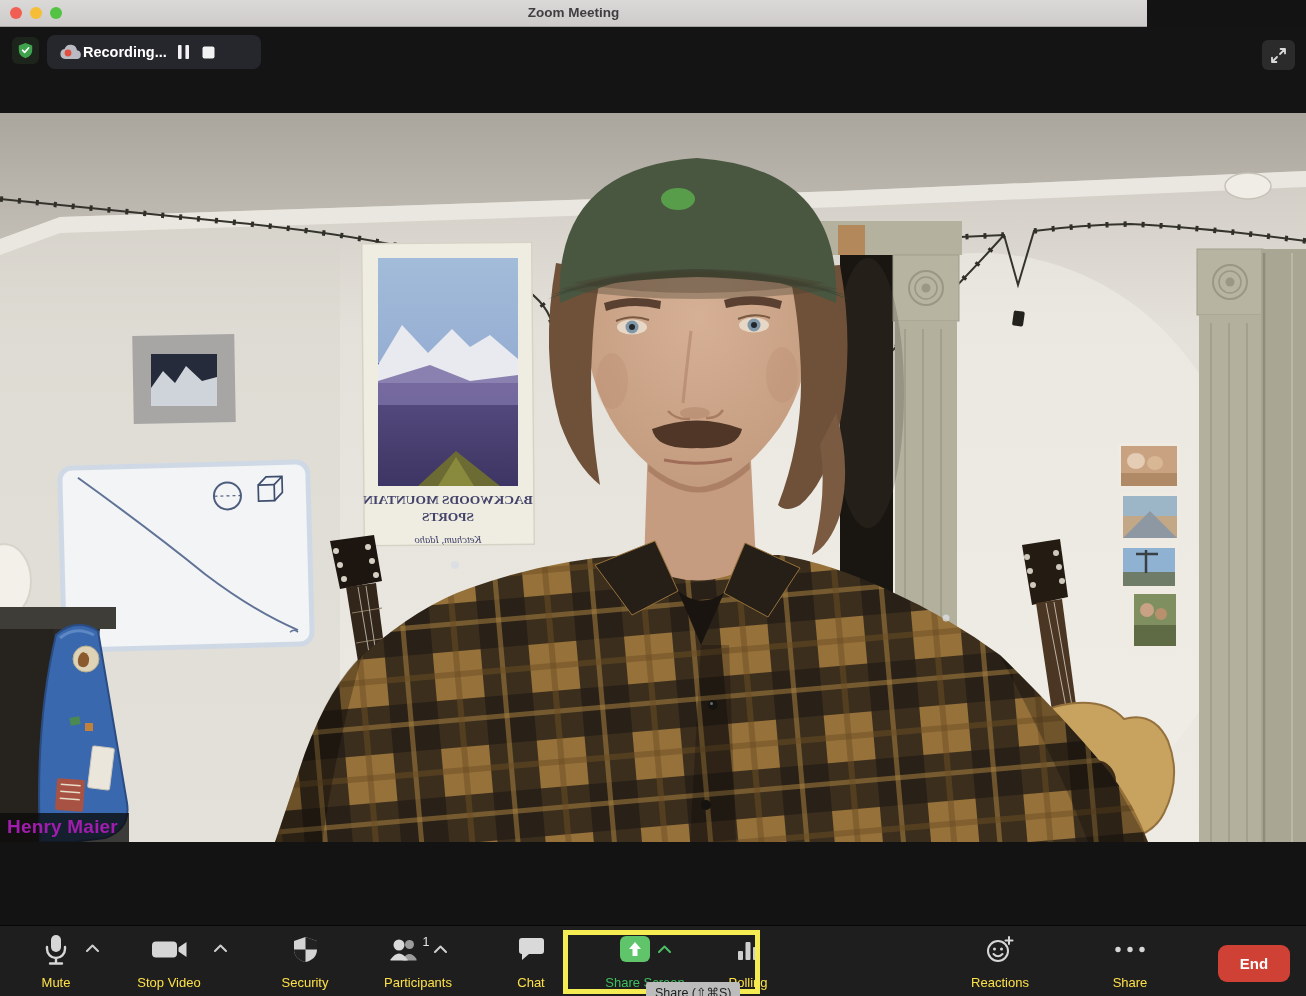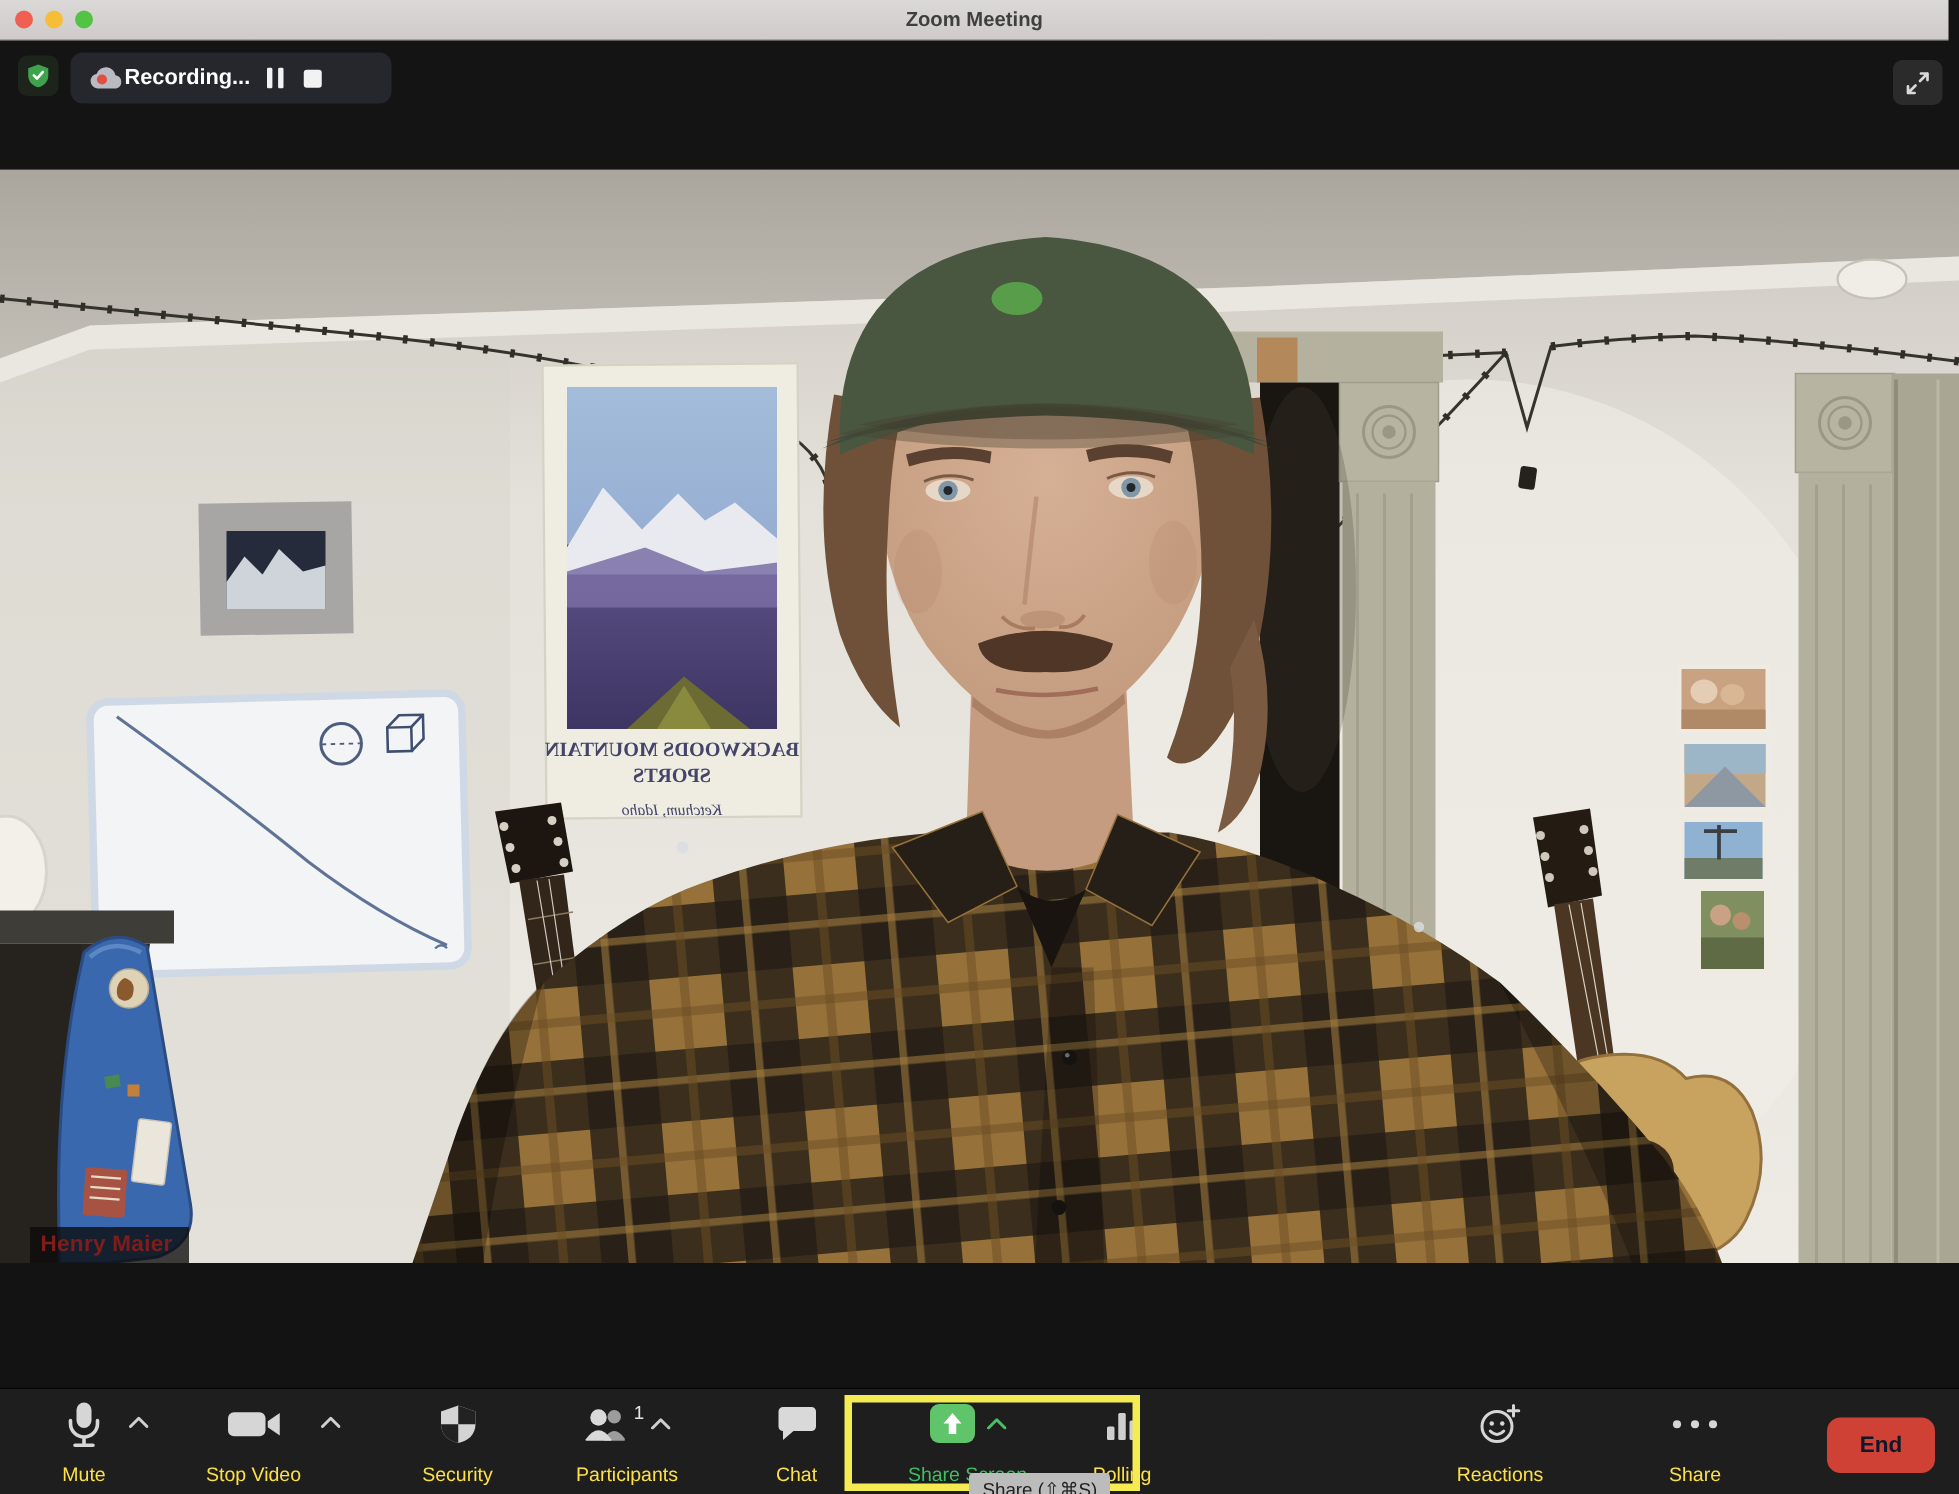--- a/index.html
+++ b/index.html
@@ -1,20 +1,20 @@
 <!DOCTYPE html>
 <html><head>
 <meta charset="utf-8">
 <style>
   html,body{margin:0;padding:0;}
   body{width:1306px;height:996px;overflow:hidden;position:relative;background:#131313;
        font-family:"Liberation Sans",sans-serif;-webkit-font-smoothing:antialiased;}
 
   
-  .titlebar{position:absolute;top:0;left:0;width:1299px;height:26px;
+  .titlebar{position:absolute;top:0;left:0;width:1147px;height:26px;
             background:linear-gradient(#dbd9d8,#cecbca);border-bottom:1px solid #a5a3a2;z-index:40;}
   .tl{position:absolute;top:7px;width:12px;height:12px;border-radius:50%;border:none;padding:0;cursor:default;}
   .tl.red{left:10px;background:#f15f52;}
   .tl.yellow{left:30px;background:#f6bd37;}
   .tl.green{left:50px;background:#53c343;}
   .wintitle{position:absolute;left:0;right:0;top:0;text-align:center;line-height:26px;
             font-size:13.5px;font-weight:bold;color:#3f3f3f;}
 
   
   .topbar{position:absolute;top:26px;left:0;width:1306px;height:87px;background:#141414;z-index:5;}
@@ -22,37 +22,37 @@
                 background:#1c241b;display:flex;align-items:center;justify-content:center;border:none;}
   .recpill{position:absolute;left:47px;top:9px;height:34px;width:214px;background:#26262d;border-radius:8px;
            display:flex;align-items:center;padding:0 12px;box-sizing:border-box;}
   .recpill .reclabel{color:#fff;font-size:14.5px;font-weight:bold;margin-right:8px;}
   .pillbtn{background:none;border:none;padding:2px;display:flex;align-items:center;cursor:pointer;}
   .fsbtn{position:absolute;right:11px;top:14px;width:33px;height:30px;background:#2b2b2b;border:none;
          border-radius:6px;display:flex;align-items:center;justify-content:center;cursor:pointer;}
 
   
   .video{position:absolute;top:113px;left:0;width:1306px;height:729px;background:#dfdcd5;overflow:hidden;}
-  .namelabel{position:absolute;left:0;bottom:0;background:rgba(12,12,12,.78);color:#7f1d1d;
-             font-size:15px;font-weight:bold;padding:3px 11px 4px 7px;letter-spacing:.2px;margin-left:20px;}
+  .namelabel{position:absolute;left:0;bottom:0;background:rgba(12,12,12,.78);color:#a21caf;
+             font-size:19px;font-weight:bold;padding:3px 11px 4px 7px;letter-spacing:.2px;}
 
   
   .toolbar{position:absolute;top:925px;left:0;width:1306px;height:71px;background:#1e1e1e;
            border-top:1px solid #060606;z-index:10;}
   .tool{position:absolute;top:8px;height:56px;display:flex;flex-direction:column;align-items:center;
         justify-content:space-between;background:none;border:none;padding:0;cursor:pointer;}
   .iconrow{height:30px;display:flex;align-items:center;gap:8px;}
   .lab{font-size:13px;color:#fde047;white-space:nowrap;}
   .lab.green{color:#3fbf5f;}
   .chev{background:none;border:none;padding:2px;display:flex;align-items:center;cursor:pointer;}
   .count{font-size:12.5px;color:#e3e3e3;position:relative;top:-7px;margin-left:-2px;}
   .sharesq{width:30px;height:26px;border-radius:6px;background:#5fc46a;display:flex;align-items:center;justify-content:center;}
   .recbtn{width:26px;height:26px;border-radius:5px;background:#cbcbcb;display:flex;align-items:center;justify-content:center;gap:4px;}
   .endbtn{position:absolute;left:1218px;top:19px;width:72px;height:37px;background:#ce4134;border:none;
-          border-radius:9px;color:#0f172a;font-weight:bold;font-size:15px;cursor:pointer;font-family:inherit;}
+          border-radius:9px;color:#ffffff;font-weight:bold;font-size:15px;cursor:pointer;font-family:inherit;}
 
   .highlight-box{position:absolute;left:563px;top:930px;width:197px;height:64px;box-sizing:border-box;
                  border:5px solid #f4ec52;z-index:20;pointer-events:none;}
   .tooltip{position:absolute;left:646px;top:982px;z-index:30;background:#bcbcbc;color:#1e1e1e;
            font-size:12.5px;padding:3px 9px 4px;border-radius:3px;white-space:nowrap;}
 
   svg{display:block;}
 </style>
 </head>
 <body>

